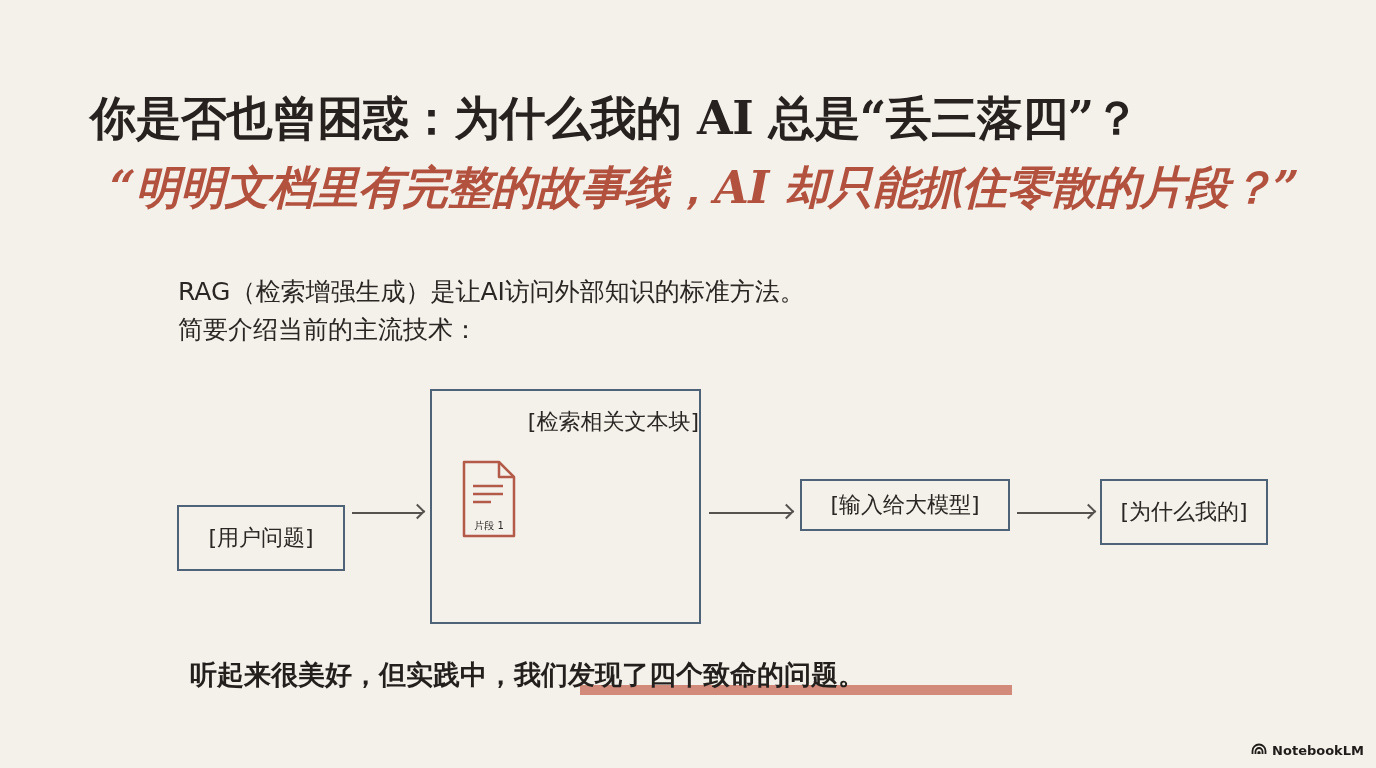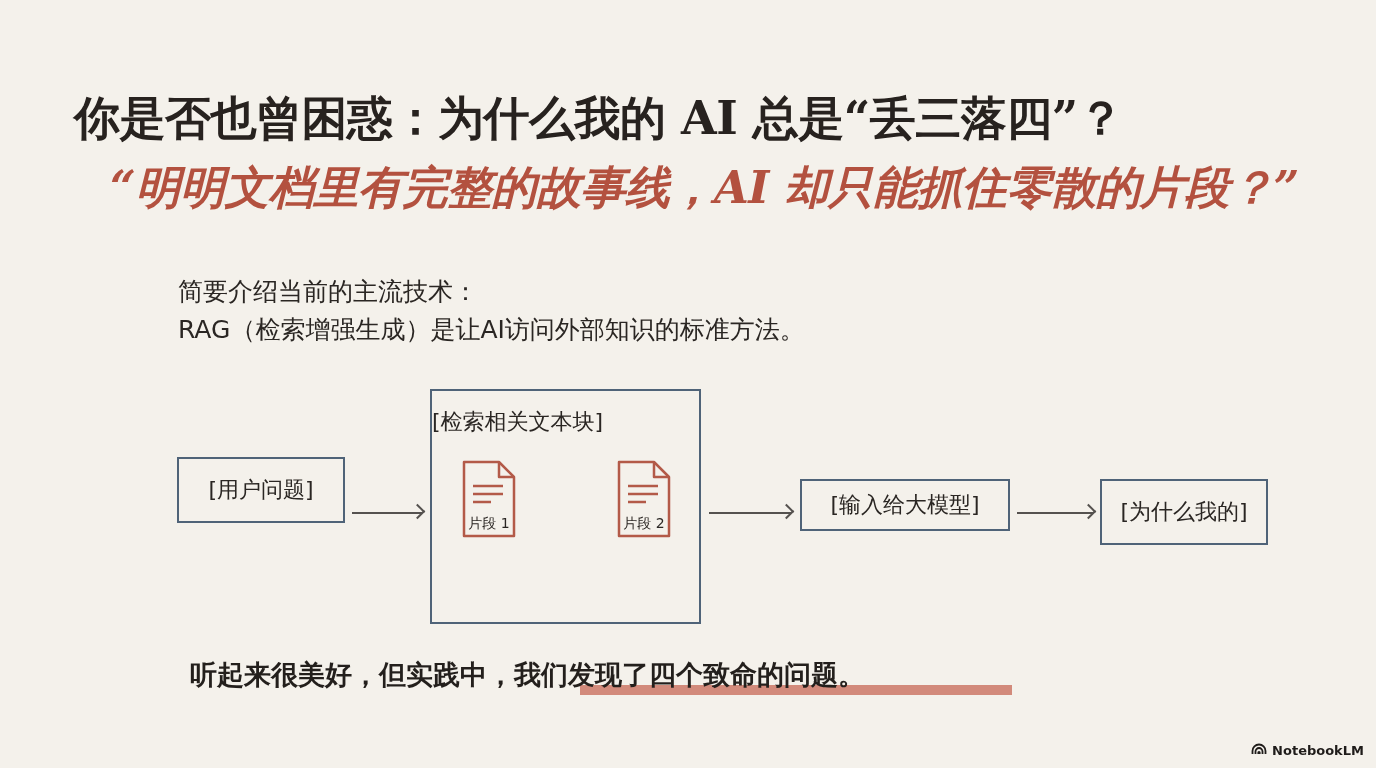--- a/index.html
+++ b/index.html
@@ -10,21 +10,21 @@
       width: 1376px;
       height: 768px;
       background: #f4f1eb;
       position: relative;
       overflow: hidden;
       font-family: "DejaVu Sans", sans-serif;
       color: #2a2623;
     }
     .title-main {
       position: absolute;
-      left: 74px;
+      left: 90px;
       top: 88px;
       font-family: "DejaVu Serif", serif;
       font-weight: bold;
       font-size: 46px;
       line-height: 60px;
       color: #27221f;
       white-space: nowrap;
       letter-spacing: -0.5px;
     }
     .title-quote {
@@ -57,31 +57,31 @@
       border: 2px solid #4f6378;
       background: #f4f1eb;
       box-sizing: border-box;
       display: flex;
       align-items: center;
       justify-content: center;
       font-size: 22px;
       color: #2a2623;
       white-space: nowrap;
     }
-    .box-user { left: 177px; top: 457px; width: 168px; height: 66px; }
+    .box-user { left: 177px; top: 505px; width: 168px; height: 66px; }
     .box-retrieve { left: 430px; top: 389px; width: 271px; height: 235px; display: block; }
     .box-model { left: 800px; top: 479px; width: 210px; height: 52px; }
     .box-answer { left: 1100px; top: 479px; width: 168px; height: 66px; }
 
     .retrieve-label {
       position: absolute;
       left: 0;
       right: 0;
       top: 16px;
-      text-align: left;
+      text-align: right;
       font-size: 22px;
       color: #2a2623;
     }
 
     .arrow {
       position: absolute;
       height: 2px;
       background: #55524f;
     }
     .arrow::after {
@@ -106,21 +106,21 @@
       width: 56px;
       height: 80px;
     }
     .doc svg { position: absolute; left: 0; top: 0; }
     .doc-label {
       position: absolute;
       left: 0;
       right: 0;
       bottom: 6px;
       text-align: center;
-      font-size: 14px;
+      font-size: 10px;
       color: #2a2623;
       white-space: nowrap;
     }
     .doc-1 { left: 29px; top: 68px; }
     .doc-2 { left: 184px; top: 68px; }
     .doc-3 { left: 106px; top: 127px; }
 
     .conclusion {
       position: absolute;
       left: 178px;
@@ -154,22 +154,22 @@
       color: #1f1c1a;
     }
   </style>
 </head>
 <body>
 
 <div class="title-main">你是否也曾困惑：为什么我的 AI 总是“丢三落四”？</div>
 <div class="title-quote">“明明文档里有完整的故事线，AI 却只能抓住零散的片段？”</div>
 
 <div class="intro">
+  <div>RAG（检索增强生成）是让AI访问外部知识的标准方法。</div>
   <div>简要介绍当前的主流技术：</div>
-  <div>RAG（检索增强生成）是让AI访问外部知识的标准方法。</div>
 </div>
 
 <div>
   <div class="box box-user">
     <span>[用户问题]</span>
   </div>
 
   <div class="arrow arrow-1"></div>
 
   <div class="box box-retrieve">
@@ -179,30 +179,20 @@
       <svg width="56" height="80" viewBox="0 0 56 80">
         <path d="M3 3 H38 L53 18 V77 H3 Z" fill="none" stroke="#b35a48" stroke-width="2.5" stroke-linejoin="round"></path>
         <path d="M38 3 V18 H53" fill="none" stroke="#b35a48" stroke-width="2.5" stroke-linejoin="round"></path>
         <line x1="12" y1="27" x2="42" y2="27" stroke="#b35a48" stroke-width="2.5"></line>
         <line x1="12" y1="35" x2="42" y2="35" stroke="#b35a48" stroke-width="2.5"></line>
         <line x1="12" y1="43" x2="30" y2="43" stroke="#b35a48" stroke-width="2.5"></line>
       </svg>
       <div class="doc-label">片段 1</div>
     </div>
 
-    <div class="doc doc-2">
-      <svg width="56" height="80" viewBox="0 0 56 80">
-        <path d="M3 3 H38 L53 18 V77 H3 Z" fill="none" stroke="#b35a48" stroke-width="2.5" stroke-linejoin="round"></path>
-        <path d="M38 3 V18 H53" fill="none" stroke="#b35a48" stroke-width="2.5" stroke-linejoin="round"></path>
-        <line x1="12" y1="27" x2="42" y2="27" stroke="#b35a48" stroke-width="2.5"></line>
-        <line x1="12" y1="35" x2="42" y2="35" stroke="#b35a48" stroke-width="2.5"></line>
-        <line x1="12" y1="43" x2="30" y2="43" stroke="#b35a48" stroke-width="2.5"></line>
-      </svg>
-      <div class="doc-label">片段 2</div>
-    </div>
 
   </div>
 
   <div class="arrow arrow-2"></div>
 
   <div class="box box-model">
     <span>[输入给大模型]</span>
   </div>
 
   <div class="arrow arrow-3"></div>

